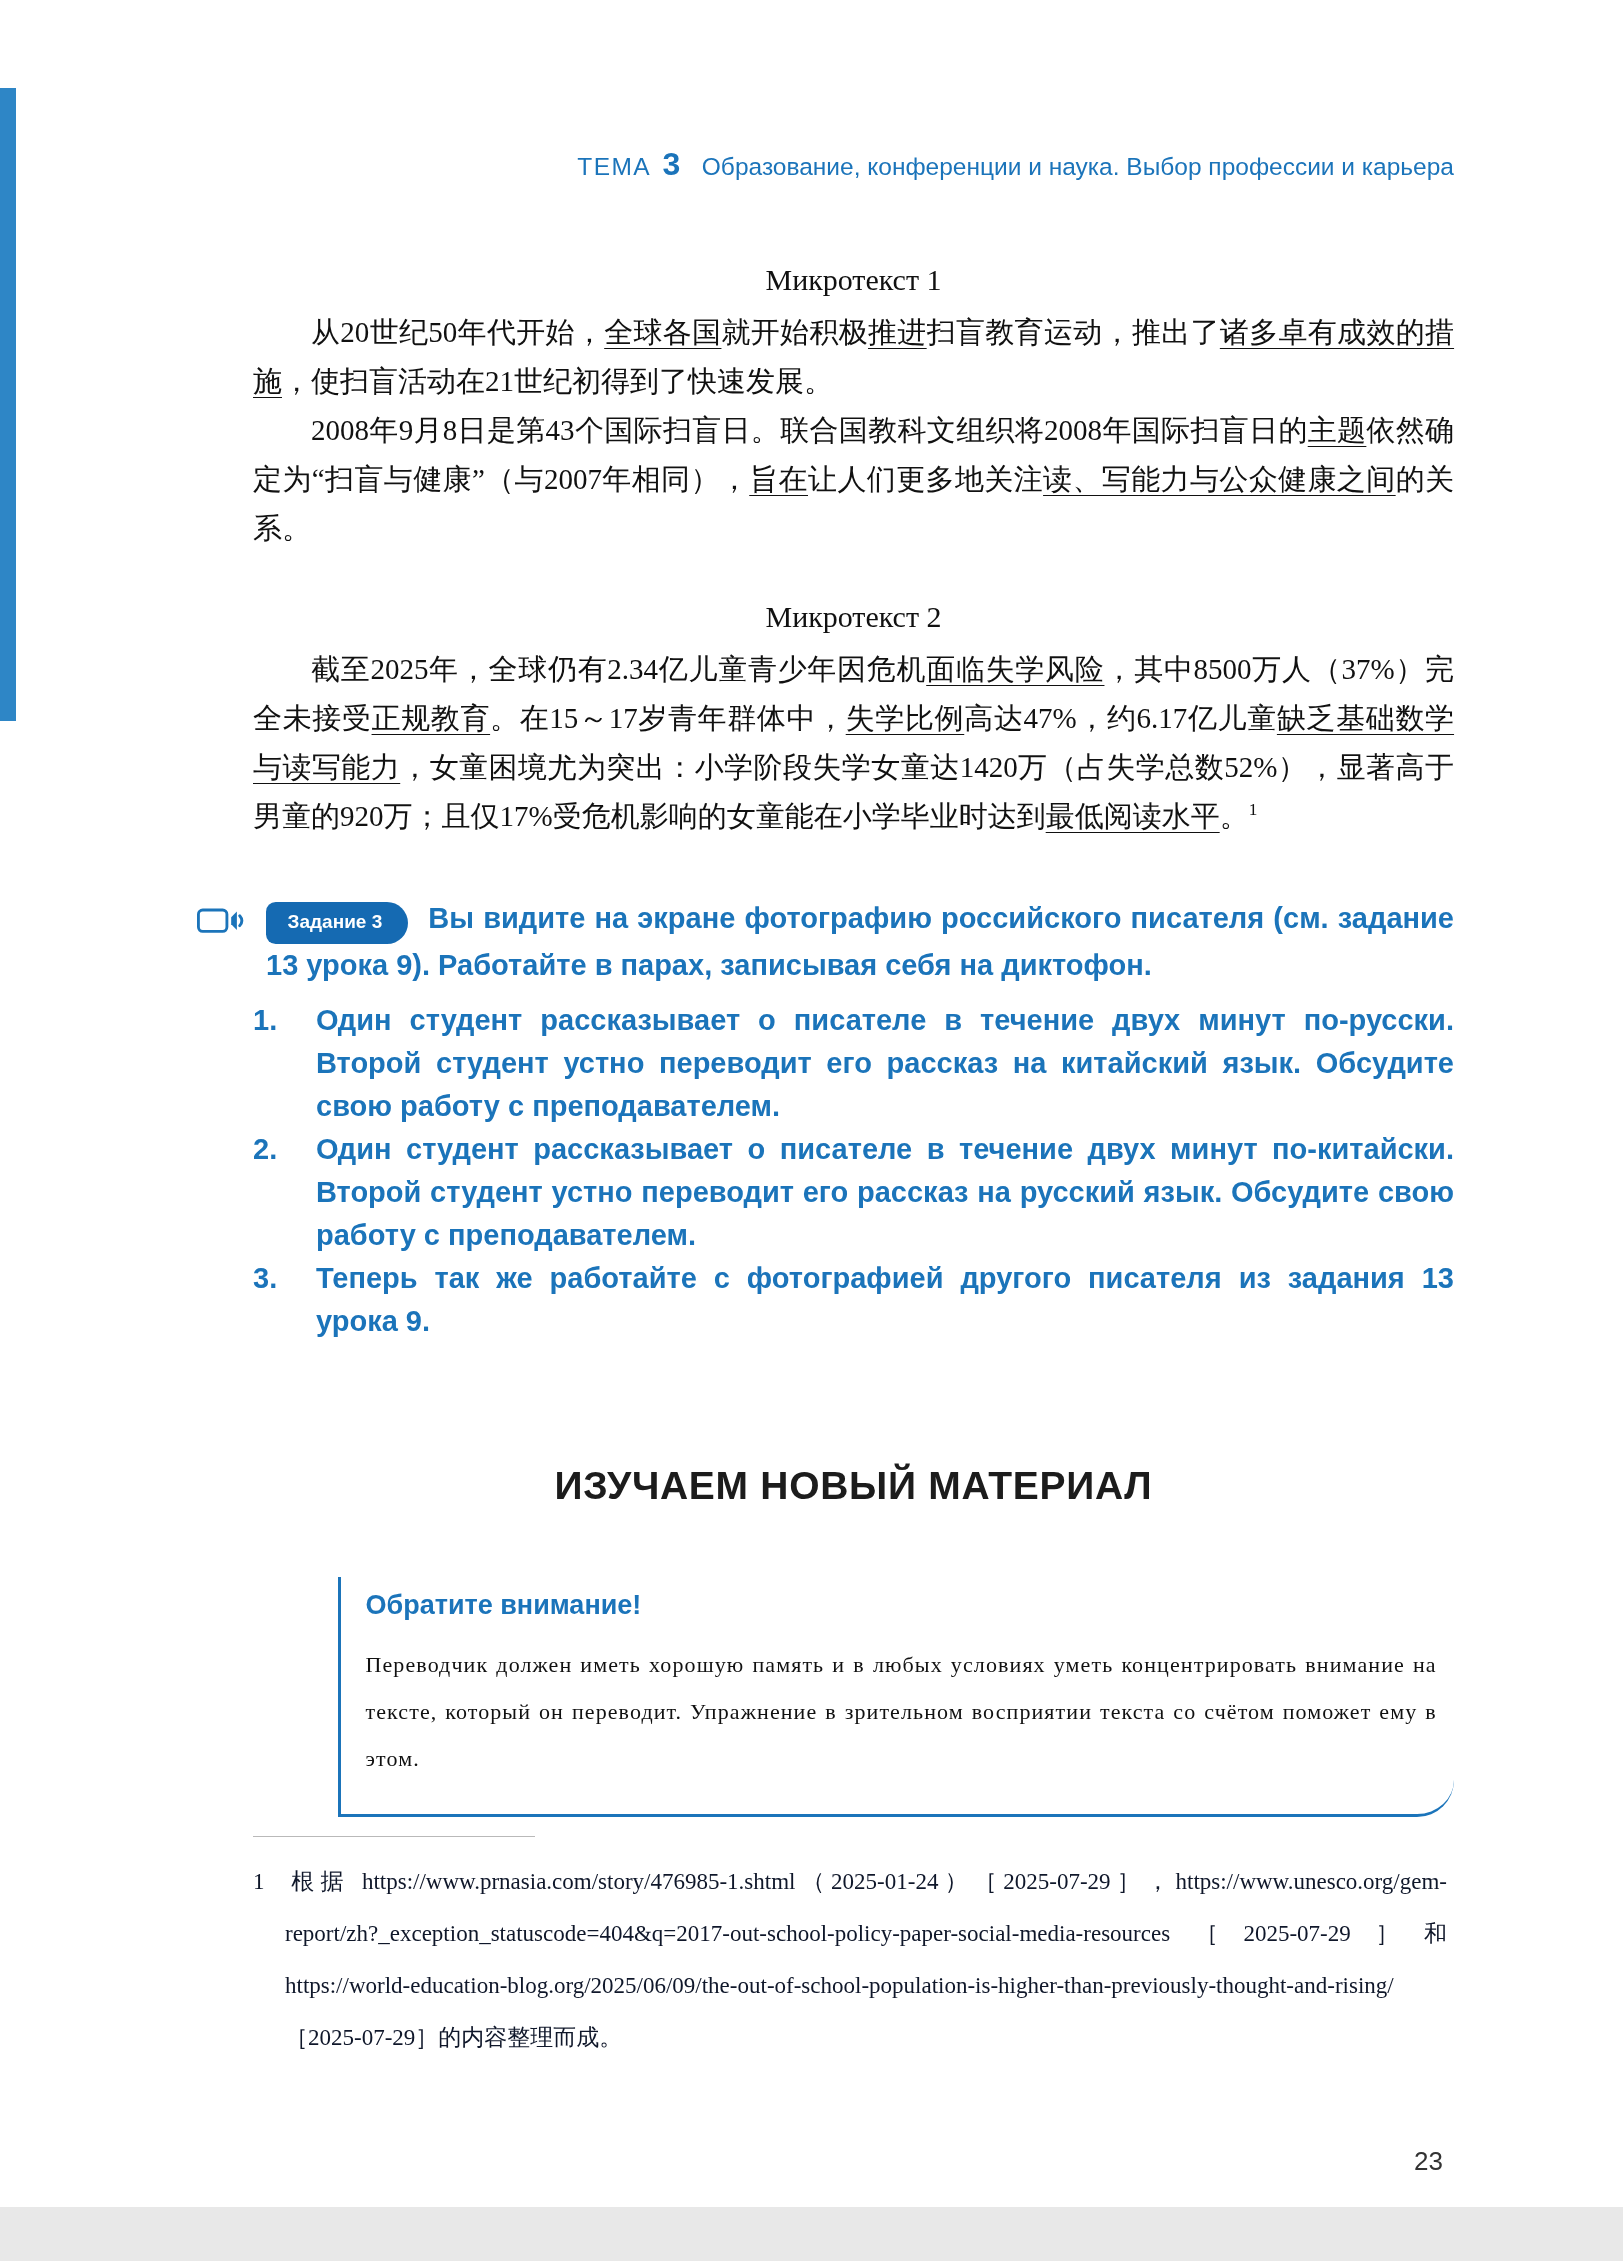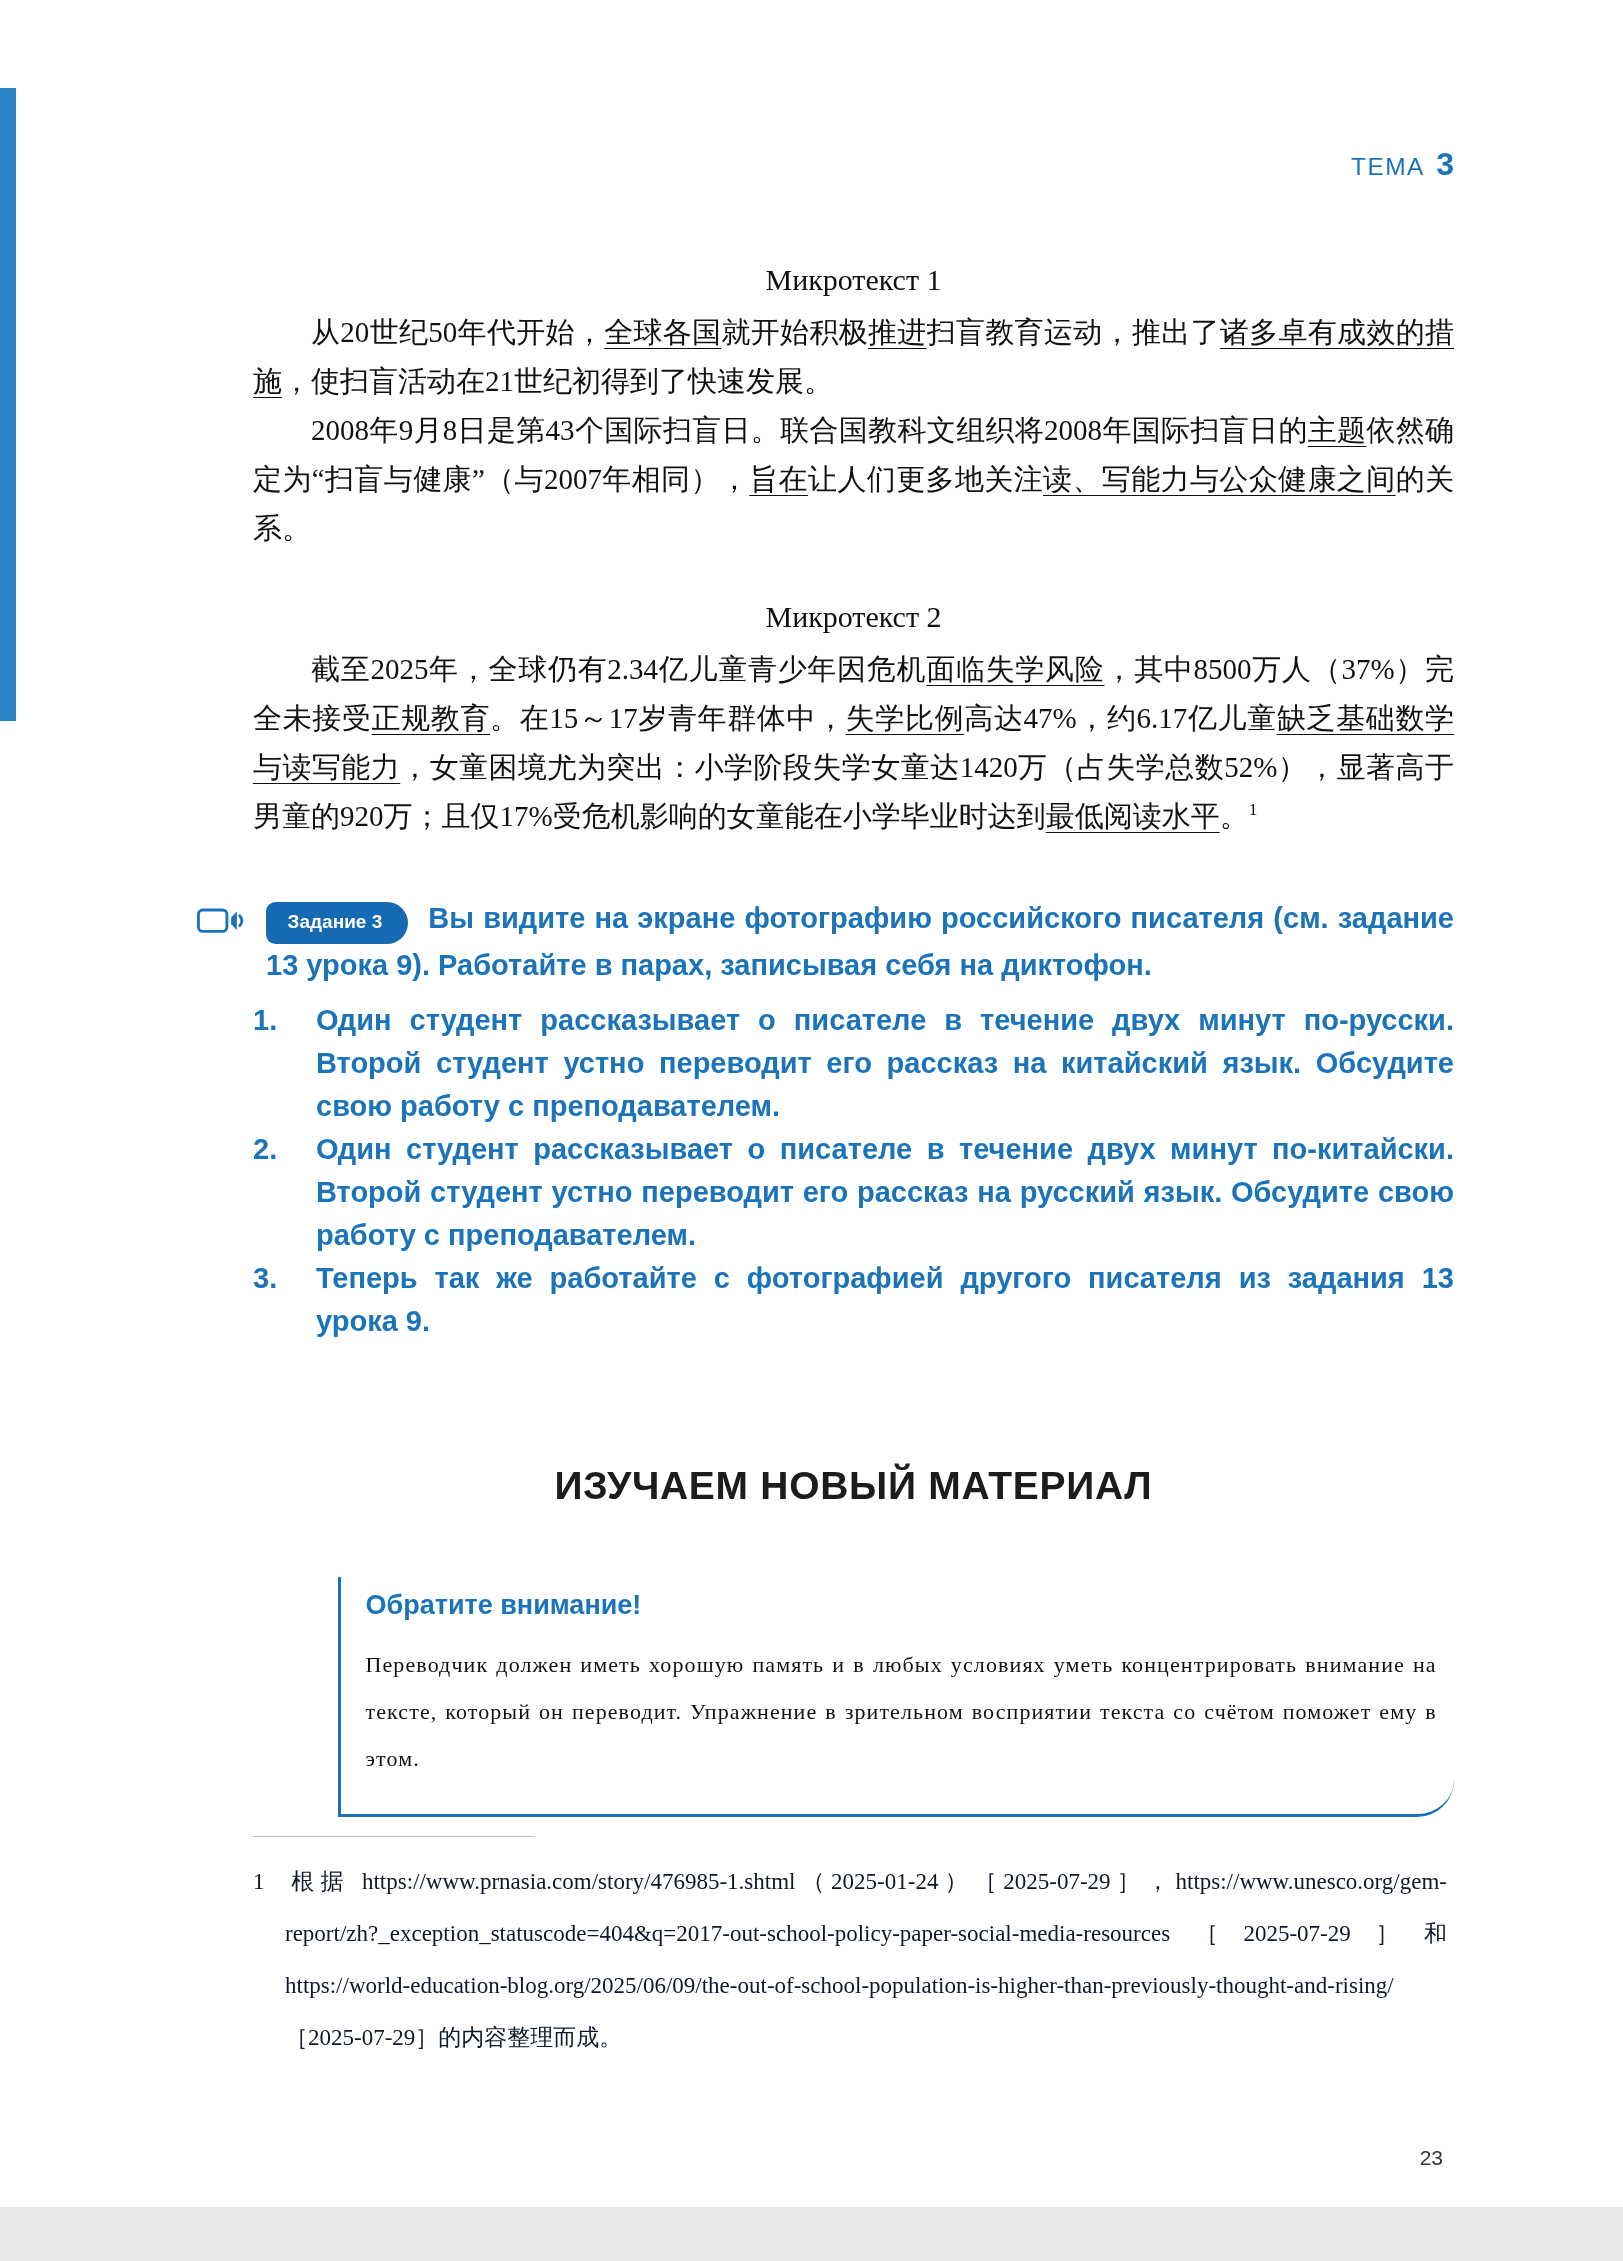--- a/index.html
+++ b/index.html
@@ -168,36 +168,37 @@
     display:inline-block;
     width:32px;
     text-indent:0;
   }
   
   .page-number{
     position:absolute;
     top:2146px;
     right:181px;
     font-family:"Liberation Sans", sans-serif;
-    font-size:21px;
+    font-size:26px;
     color:#333;
   }
 </style>
 </head>
 <body>
 
 <div class="page">
 
   <div class="side-tab"></div>
 
   <div class="content">
 
     <div class="tema-header">
       <span class="tema-word">ТЕМА</span>
       <span class="tema-num">3</span>
+      <span class="tema-title">Образование, конференции и наука. Выбор профессии и карьера</span>
     </div>
 
     <div class="mt-title mt1-title">Микротекст 1</div>
     <p class="cn-par"><span>从20世纪50年代开始，</span><span class="u">全球各国</span><span>就开始积极</span><span class="u">推进</span><span>扫盲教育运动，推出了</span><span class="u">诸多卓有成效的措施</span><span>，使扫盲活动在21世纪初得到了快速发展。</span></p>
     <p class="cn-par"><span>2008年9月8日是第43个国际扫盲日。联合国教科文组织将2008年国际扫盲日的</span><span class="u">主题</span><span>依然确定为“扫盲与健康”（与2007年相同），</span><span class="u">旨在</span><span>让人们更多地关注</span><span class="u">读、写能力与公众健康之间</span><span>的关系。</span></p>
 
     <div class="mt-title mt2-title">Микротекст 2</div>
     <p class="cn-par"><span>截至2025年，全球仍有2.34亿儿童青少年因危机</span><span class="u">面临失学风险</span><span>，其中8500万人（37%）完全未接受</span><span class="u">正规教育</span><span>。在15～17岁青年群体中，</span><span class="u">失学比例</span><span>高达47%，约6.17亿儿童</span><span class="u">缺乏基础数学与读写能力</span><span>，女童困境尤为突出：小学阶段失学女童达1420万（占失学总数52%），显著高于男童的920万；且仅17%受危机影响的女童能在小学毕业时达到</span><span class="u">最低阅读水平</span><span>。</span><sup>1</sup></p>
 
     <div class="task">

